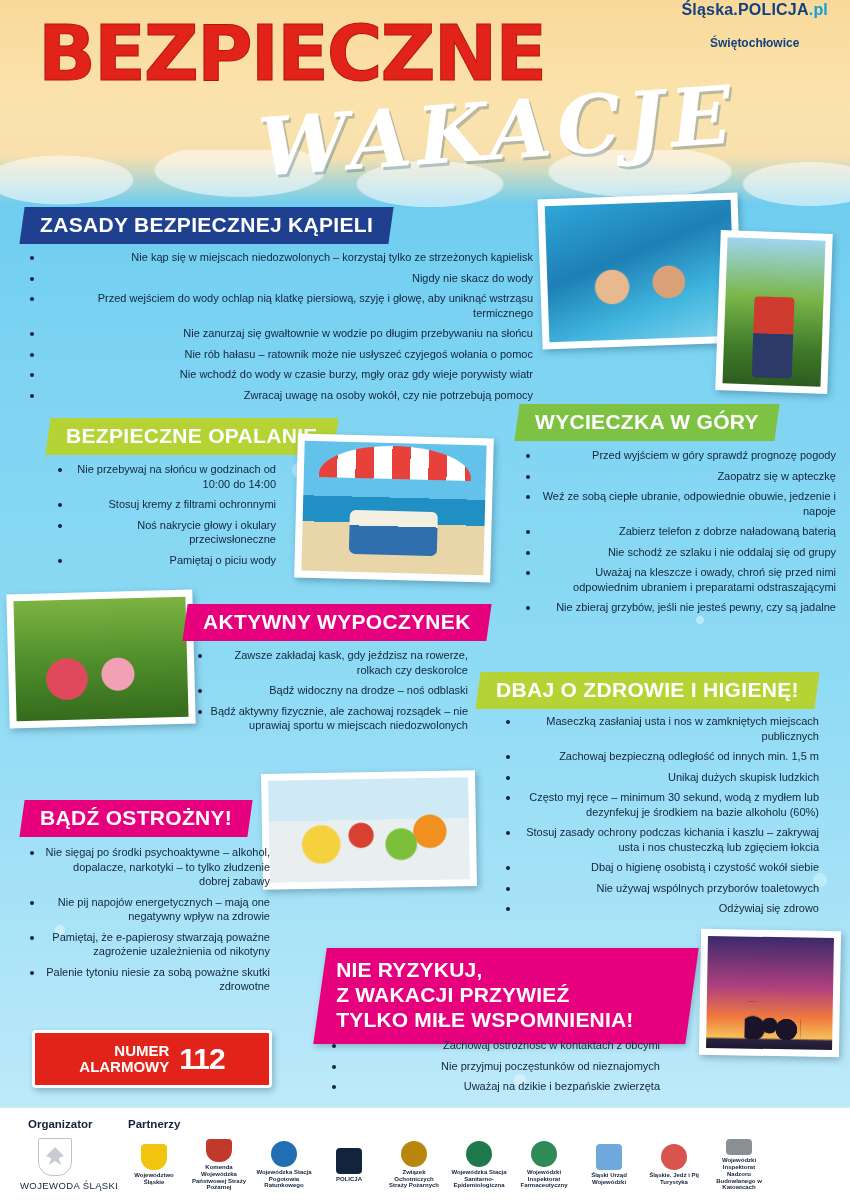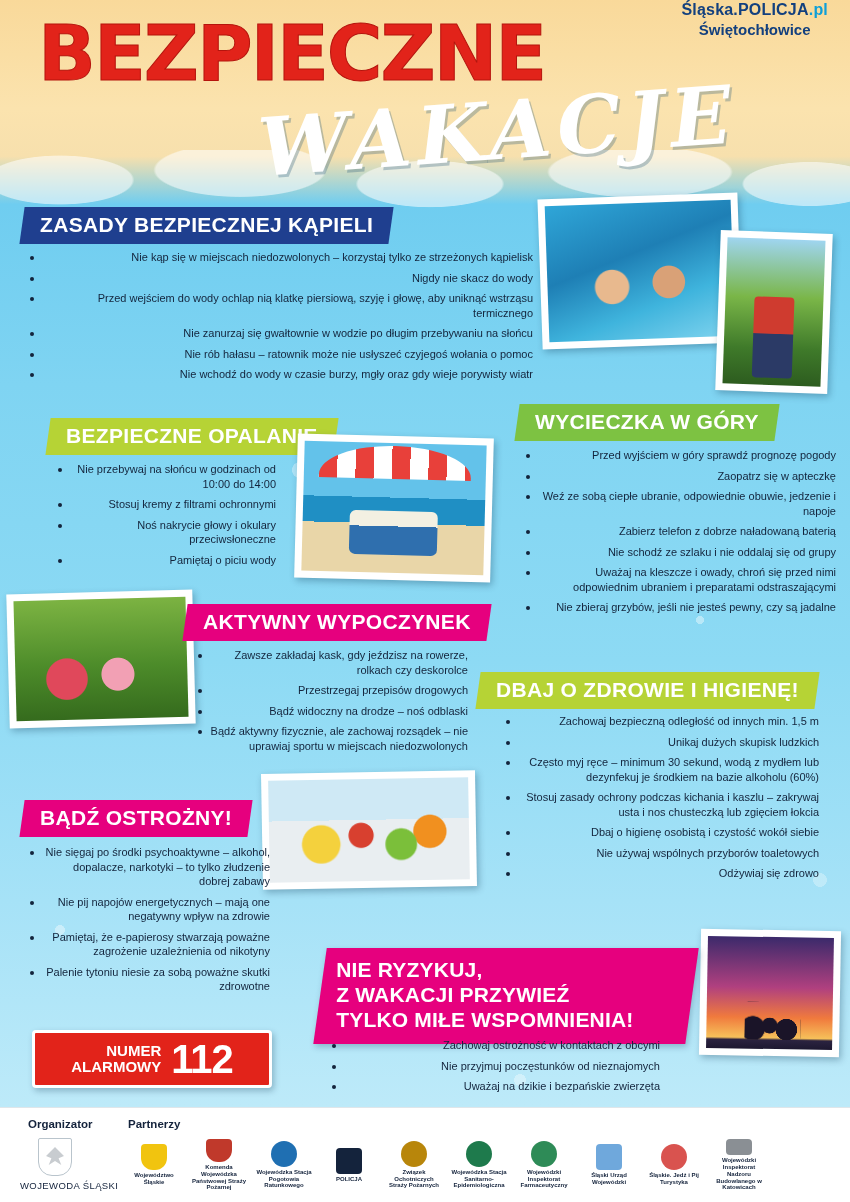--- a/index.html
+++ b/index.html
@@ -39,21 +39,21 @@
       radial-gradient(circle 5px at 60px 930px, rgba(255,255,255,.4) 98%, transparent 100%),
       radial-gradient(circle 7px at 820px 880px, rgba(255,255,255,.3) 98%, transparent 100%);
     pointer-events: none;
   }
   
   .brand {
     position: absolute; right: 22px; top: 0; text-align: center; line-height: 1.2;
   }
   .brand-line1 { font-size: 16px; font-weight: bold; color: #13407e; letter-spacing: .2px; }
   .brand-line1 .dotpl { color: #0e9fd8; }
-  .brand-line2 { font-size: 15px; font-weight: bold; color: #13407e; margin-top: 2px; }
+  .brand-line2 { font-size: 12px; font-weight: bold; color: #13407e; margin-top: 17px; }
 
   .title-main {
     position: absolute; left: 38px; top: 18px;
     font-family: "DejaVu Sans", sans-serif;
     font-size: 76px; font-weight: bold; color: #e2231a;
     letter-spacing: -2px; line-height: .96;
     -webkit-text-stroke: 1px #b5140d;
   }
   .title-script {
     position: absolute; left: 258px; top: 84px;
@@ -163,21 +163,21 @@
     background: #e2231a;
     border: 3px solid #ffffff;
     border-radius: 4px;
     display: flex; align-items: center; justify-content: center;
     box-shadow: 2px 3px 6px rgba(0,40,70,.28);
   }
   .alarm .lbl {
     color: #ffffff; font-weight: bold; font-size: 15px; line-height: 1.05;
     text-align: right; margin-right: 10px;
   }
-  .alarm .num { color: #ffffff; font-weight: bold; font-size: 40px; letter-spacing: -1px; }
+  .alarm .num { color: #ffffff; font-weight: bold; font-size: 30px; letter-spacing: -1px; }
 
   
   .callout {
     position: absolute; left: 320px; top: 948px; width: 372px;
     background: #e6007e;
     padding: 10px 14px 12px 16px;
     transform: skewX(-8deg);
     box-shadow: 2px 3px 6px rgba(0,40,70,.25);
   }
   .callout .inner { transform: skewX(8deg); }
@@ -239,20 +239,21 @@
     </div>
 
   <div class="hd blue skew" style="left:22px; top:207px;"><span>ZASADY BEZPIECZNEJ KĄPIELI</span></div>
   <ul class="bullets" style="left:28px; top:250px; width:505px;">
     <li>Nie kąp się w miejscach niedozwolonych – korzystaj tylko ze strzeżonych kąpielisk</li>
     <li>Nigdy nie skacz do wody</li>
     <li>Przed wejściem do wody ochlap nią klatkę piersiową, szyję i głowę, aby uniknąć wstrząsu termicznego</li>
     <li>Nie zanurzaj się gwałtownie w wodzie po długim przebywaniu na słońcu</li>
     <li>Nie rób hałasu – ratownik może nie usłyszeć czyjegoś wołania o pomoc</li>
     <li>Nie wchodź do wody w czasie burzy, mgły oraz gdy wieje porywisty wiatr</li>
+    <li>Zwracaj uwagę na osoby wokół, czy nie potrzebują pomocy</li>
   </ul>
 
   <div class="hd green skew" style="left:517px; top:404px;"><span>WYCIECZKA W GÓRY</span></div>
   <ul class="bullets" style="left:524px; top:448px; width:312px;">
     <li>Przed wyjściem w góry sprawdź prognozę pogody</li>
     <li>Zaopatrz się w apteczkę</li>
     <li>Weź ze sobą ciepłe ubranie, odpowiednie obuwie, jedzenie i napoje</li>
     <li>Zabierz telefon z dobrze naładowaną baterią</li>
     <li>Nie schodź ze szlaku i nie oddalaj się od grupy</li>
     <li>Uważaj na kleszcze i owady, chroń się przed nimi odpowiednim ubraniem i preparatami odstraszającymi</li>
@@ -269,27 +270,27 @@
   <div class="photo ph-beach" style="left:296px; top:436px; width:196px; height:144px; transform:rotate(1.5deg);">
       <div class="inner"></div>
     </div>
 
   <div class="photo ph-bike" style="left:8px; top:592px; width:186px; height:134px; transform:rotate(-1.5deg);">
       <div class="inner"></div>
     </div>
   <div class="hd pink skew" style="left:185px; top:604px;"><span>AKTYWNY WYPOCZYNEK</span></div>
   <ul class="bullets" style="left:196px; top:648px; width:272px;">
     <li>Zawsze zakładaj kask, gdy jeździsz na rowerze, rolkach czy deskorolce</li>
-    <li>Przestrzegaj przepisów drogowych</li>
     <li>Bądź widoczny na drodze – noś odblaski</li>
     <li>Bądź aktywny fizycznie, ale zachowaj rozsądek – nie uprawiaj sportu w miejscach niedozwolonych</li>
   </ul>
 
   <div class="hd lime skew" style="left:478px; top:672px;"><span>DBAJ O ZDROWIE I HIGIENĘ!</span></div>
   <ul class="bullets" style="left:504px; top:714px; width:315px;">
+    <li>Maseczką zasłaniaj usta i nos w zamkniętych miejscach publicznych</li>
     <li>Zachowaj bezpieczną odległość od innych min. 1,5 m</li>
     <li>Unikaj dużych skupisk ludzkich</li>
     <li>Często myj ręce – minimum 30 sekund, wodą z mydłem lub dezynfekuj je środkiem na bazie alkoholu (60%)</li>
     <li>Stosuj zasady ochrony podczas kichania i kaszlu – zakrywaj usta i nos chusteczką lub zgięciem łokcia</li>
     <li>Dbaj o higienę osobistą i czystość wokół siebie</li>
     <li>Nie używaj wspólnych przyborów toaletowych</li>
     <li>Odżywiaj się zdrowo</li>
   </ul>
 
   <div class="photo ph-fruit" style="left:262px; top:772px; width:214px; height:116px; transform:rotate(-1deg);">

